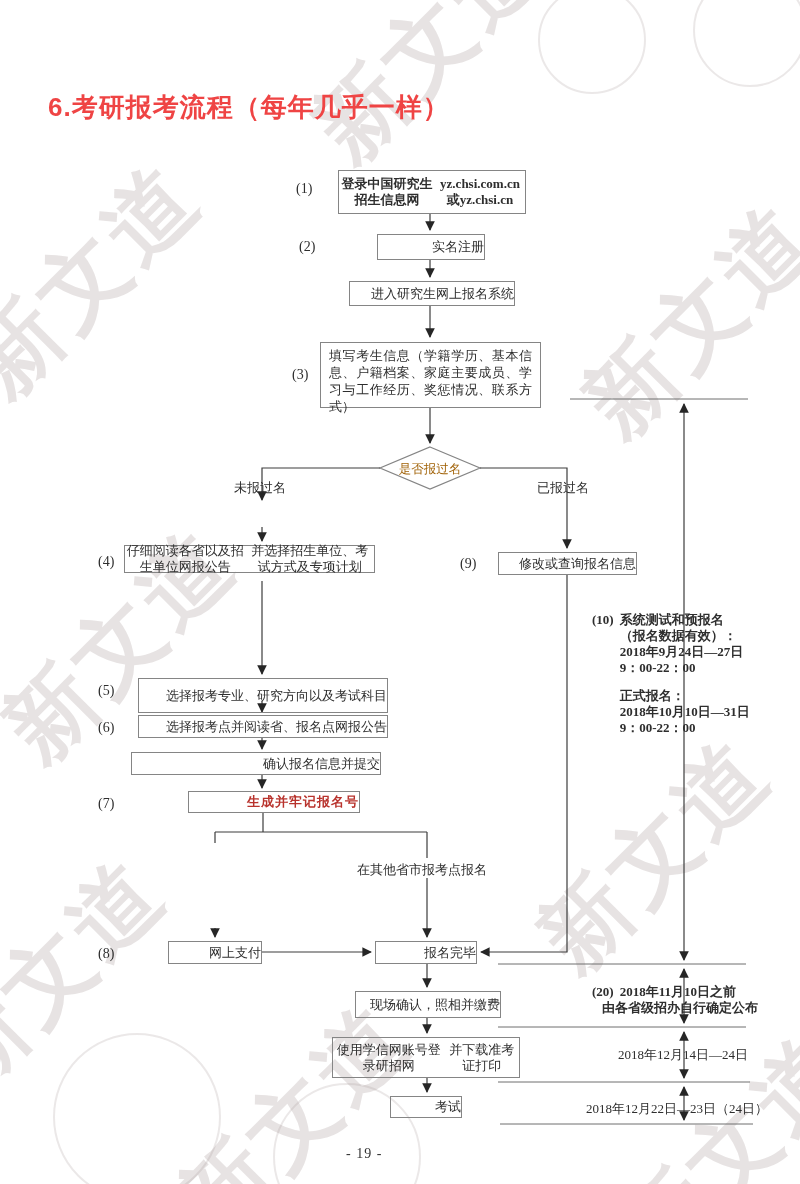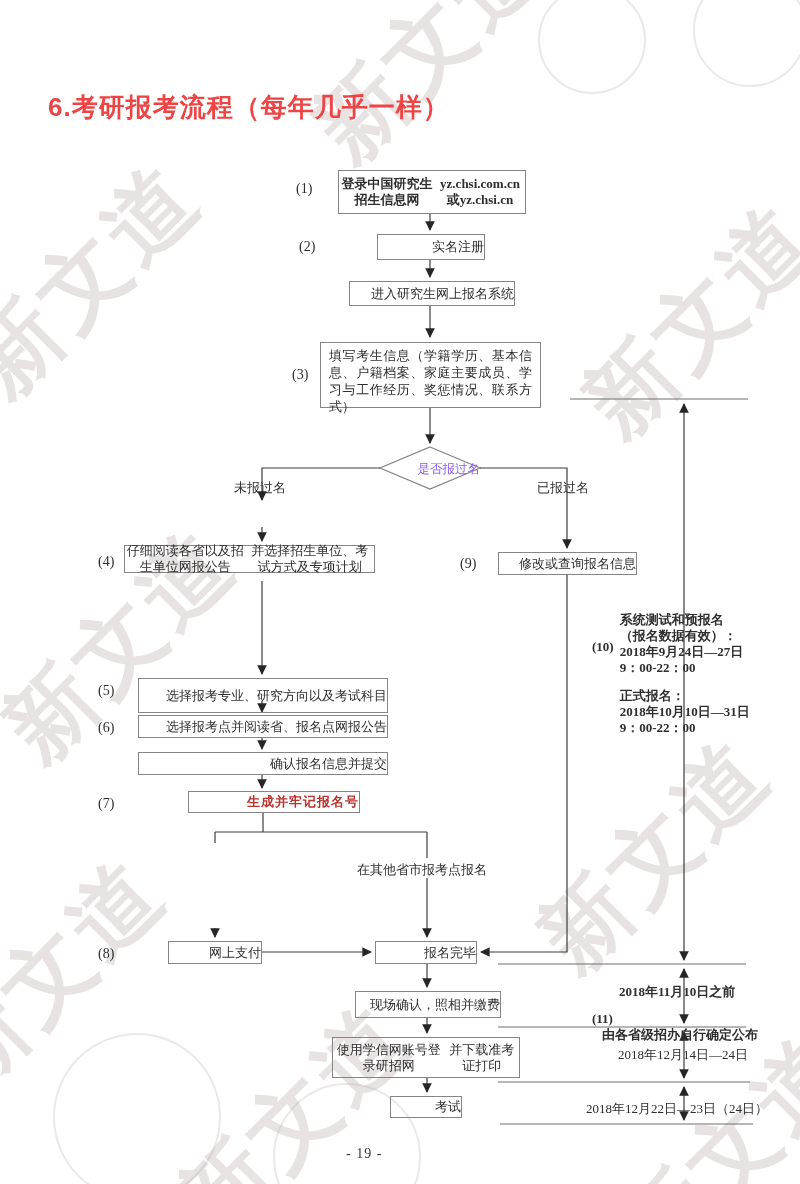--- a/index.html
+++ b/index.html
@@ -31,25 +31,25 @@
     position:absolute;border:1px solid #858585;display:flex;flex-direction:row;
     align-items:center;justify-content:flex-end;text-align:center;
     font-size:13px;line-height:16px;color:#2e2e2e;z-index:2;box-sizing:border-box;
   }
   .fbox.bold{font-weight:700;}
   .fbox.red{color:#b8322c;font-weight:700;letter-spacing:1px;}
   .fbox.justify{display:block;text-align:justify;padding:4px 8px;line-height:17px;}
   .stepnum{position:absolute;font-size:14px;color:#2e2e2e;z-index:2;}
   .flabel{position:absolute;font-size:13px;color:#2e2e2e;z-index:2;white-space:nowrap;}
   .note{position:absolute;font-size:13px;line-height:18px;color:#2e2e2e;text-align:justify;z-index:2;}
-  .dlabel{position:absolute;font-size:12.5px;color:#8b5cf6;z-index:2;width:100px;text-align:right;}
+  .dlabel{position:absolute;font-size:12.5px;color:#a16207;z-index:2;width:100px;text-align:center;}
   
   .tl{position:absolute;z-index:2;font-size:13px;line-height:16px;color:#2e2e2e;font-weight:600;}
   .tl .row{display:flex;gap:6px;align-items:flex-start;}
-  .tl .num{flex:0 0 auto;font-weight:600;margin-top:27px;}
+  .tl .num{flex:0 0 auto;font-weight:600;}
   .tl .gap{height:12px;}
   .tl-date{position:absolute;z-index:2;font-size:13px;color:#2e2e2e;font-weight:400;white-space:nowrap;}
 </style>
 </head>
 <body>
 
 <div class="canvas">
 
   <div class="wm" style="left:430px;top:45px">新文道</div>
   <div class="wm" style="left:85px;top:280px">新文道</div>
@@ -144,21 +144,21 @@
   <div class="fbox" style="left:124px;top:545px;width:251px;height:28px">
     <span>仔细阅读各省以及招生单位网报公告</span>
     <span>并选择招生单位、考试方式及专项计划</span>
   </div>
   <div class="fbox" style="left:138px;top:678px;width:250px;height:35px">
     <span>选择报考专业、研究方向以及考试科目</span>
   </div>
   <div class="fbox" style="left:138px;top:715px;width:250px;height:23px">
     <span>选择报考点并阅读省、报名点网报公告</span>
   </div>
-  <div class="fbox" style="left:138px;top:752px;width:250px;height:23px">
+  <div class="fbox" style="left:131px;top:752px;width:250px;height:23px">
     <span>确认报名信息并提交</span>
   </div>
   <div class="fbox red" style="left:188px;top:791px;width:172px;height:22px">
     <span>生成并牢记报名号</span>
   </div>
 
   <div class="flabel" style="left:357px;top:861px">在其他省市报考点报名</div>
 
   <div class="fbox" style="left:168px;top:941px;width:94px;height:23px">
     <span>网上支付</span>
@@ -191,21 +191,21 @@
         <div class="gap"></div>
         <div>正式报名：</div>
         <div>2018年10月10日—31日</div>
         <div>9：00-22：00</div>
       </div>
     </div>
   </div>
 
   <div class="tl" style="left:592px;top:984px;width:190px">
     <div class="row">
-      <span class="num">(11)</span>
+      <span class="num">(20)</span>
       <span>2018年11月10日之前</span>
     </div>
     <div style="margin-left:10px">由各省级招办自行确定公布</div>
   </div>
 
   <div class="tl-date" style="left:618px;top:1046px">2018年12月14日—24日</div>
   <div class="tl-date" style="left:586px;top:1100px">2018年12月22日—23日（24日）</div>
 
 </div>
 

